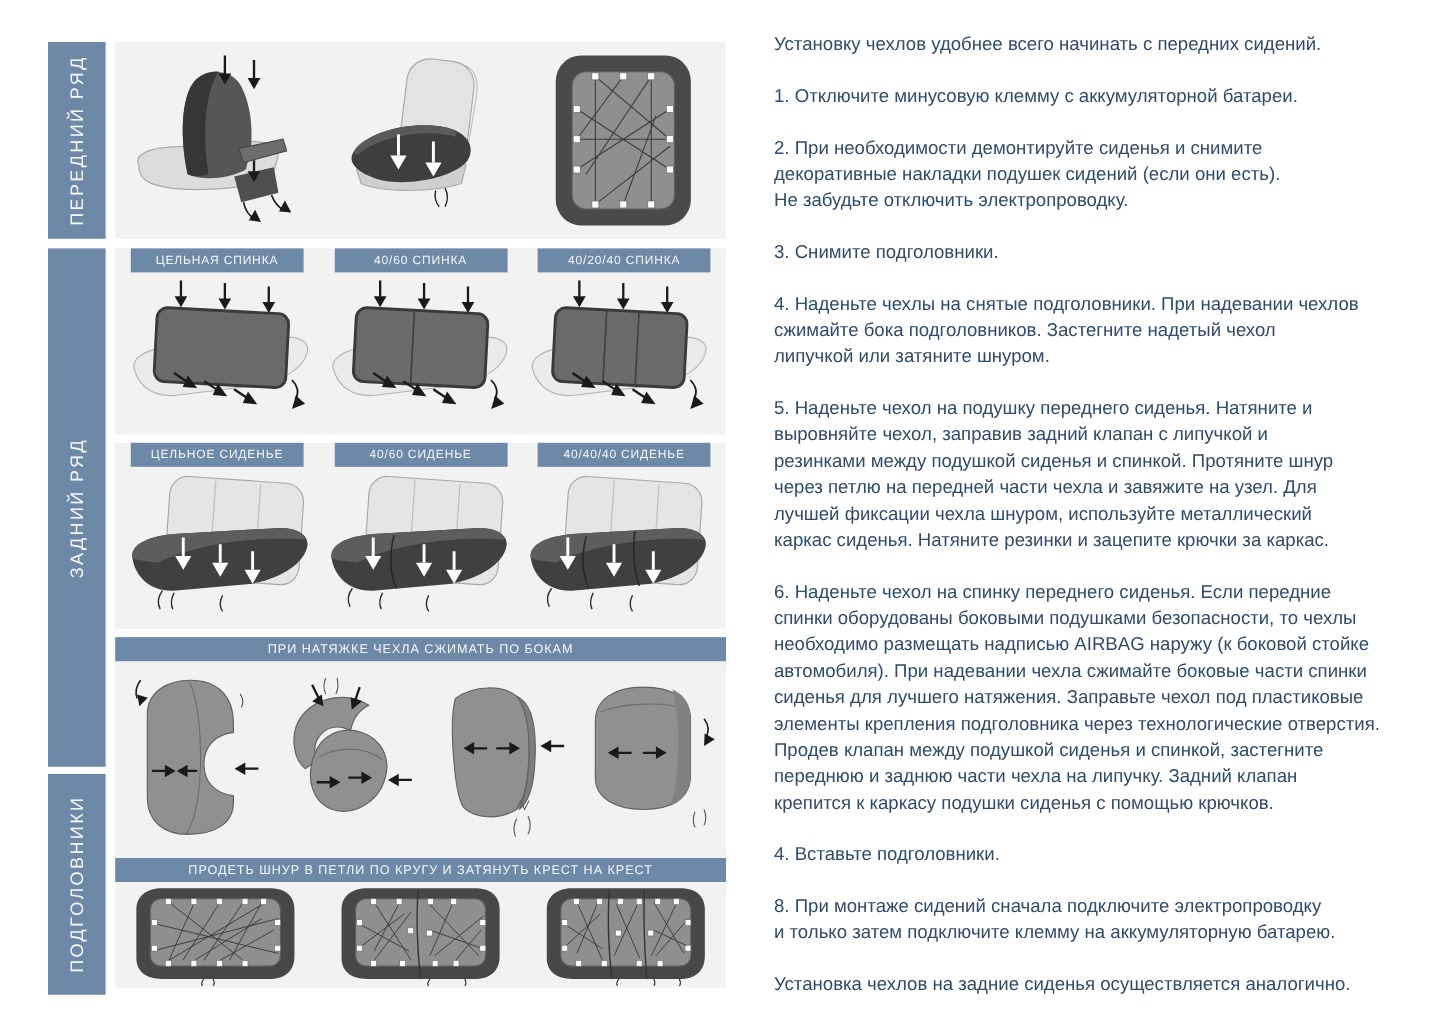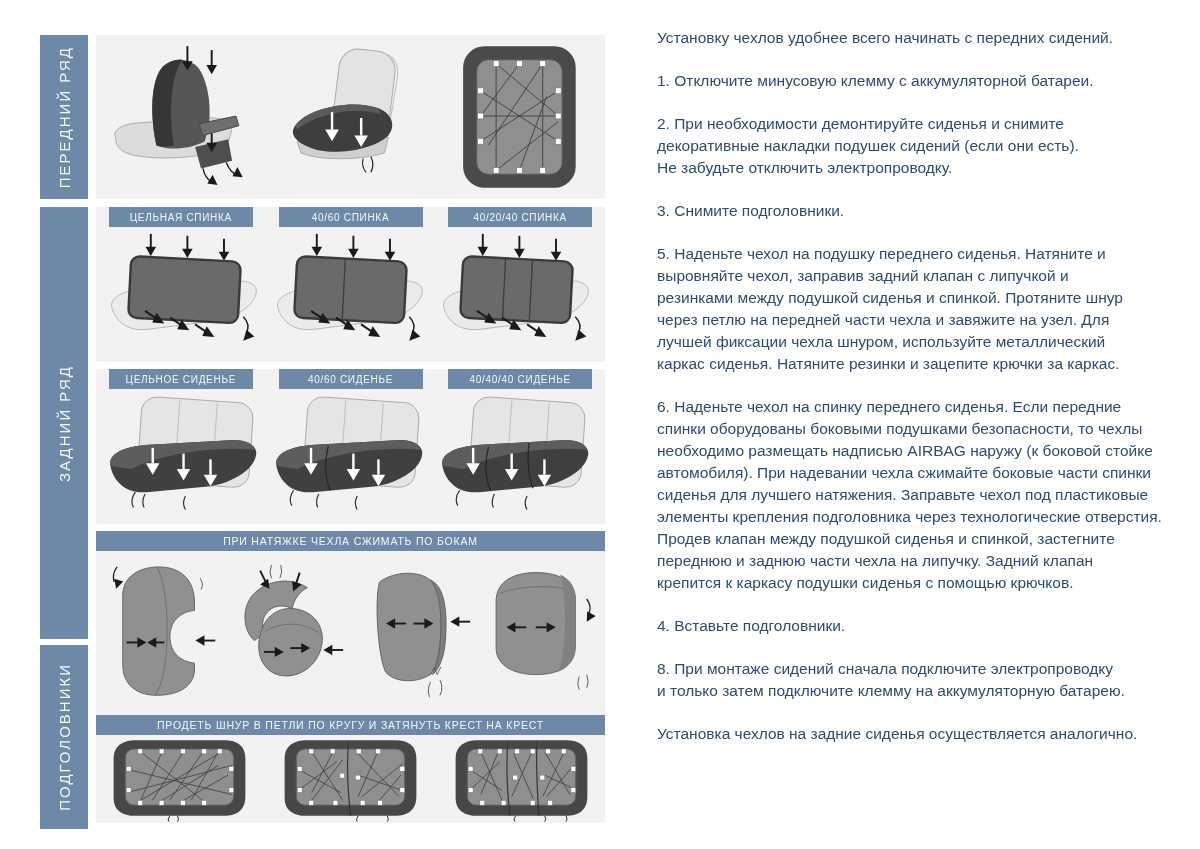--- a/index.html
+++ b/index.html
@@ -26,21 +26,21 @@
   .chip-cell{flex:1;display:flex;justify-content:center;}
   .chip{width:144px;height:20px;background:#6d89a7;color:#f4f8fb;font-size:10px;
         letter-spacing:.7px;display:flex;align-items:center;justify-content:center;white-space:nowrap;}
   .banner{height:20px;background:#6d89a7;color:#f4f8fb;font-size:10.5px;letter-spacing:.8px;
           display:flex;align-items:center;justify-content:center;flex:0 0 auto;white-space:nowrap;}
   .fig-row{flex:1;display:flex;align-items:center;justify-content:space-between;padding:0 6px;}
   .fig-row.four{justify-content:space-around;padding:0 2px;}
   .fig-row svg{display:block;}
   
   .text-col{position:absolute;left:645px;top:27px;width:550px;color:#2e4c6b;}
-  .text-col p{margin:0 12px 21px;font-size:15.5px;line-height:22px;white-space:pre-line;}
+  .text-col p{margin:0 0 21px;font-size:15.5px;line-height:22px;white-space:pre-line;}
 </style>
 </head>
 <body>
 
 <div class="page">
 
   <div class="sidebar">
     <div class="side-bar bar-front">
       <span class="vlabel">ПЕРЕДНИЙ РЯД</span>
     </div>
@@ -442,20 +442,23 @@
     </section>
   </div>
 
   <div class="text-col">
     <p>Установку чехлов удобнее всего начинать с передних сидений.</p>
     <p>1. Отключите минусовую клемму с аккумуляторной батареи.</p>
     <p>2. При необходимости демонтируйте сиденья и снимите
 декоративные накладки подушек сидений (если они есть).
 Не забудьте отключить электропроводку.</p>
     <p>3. Снимите подголовники.</p>
+    <p>4. Наденьте чехлы на снятые подголовники. При надевании чехлов
+сжимайте бока подголовников. Застегните надетый чехол
+липучкой или затяните шнуром.</p>
     <p>5. Наденьте чехол на подушку переднего сиденья. Натяните и
 выровняйте чехол, заправив задний клапан с липучкой и
 резинками между подушкой сиденья и спинкой. Протяните шнур
 через петлю на передней части чехла и завяжите на узел. Для
 лучшей фиксации чехла шнуром, используйте металлический
 каркас сиденья. Натяните резинки и зацепите крючки за каркас.</p>
     <p>6. Наденьте чехол на спинку переднего сиденья. Если передние
 спинки оборудованы боковыми подушками безопасности, то чехлы
 необходимо размещать надписью AIRBAG наружу (к боковой стойке
 автомобиля). При надевании чехла сжимайте боковые части спинки

